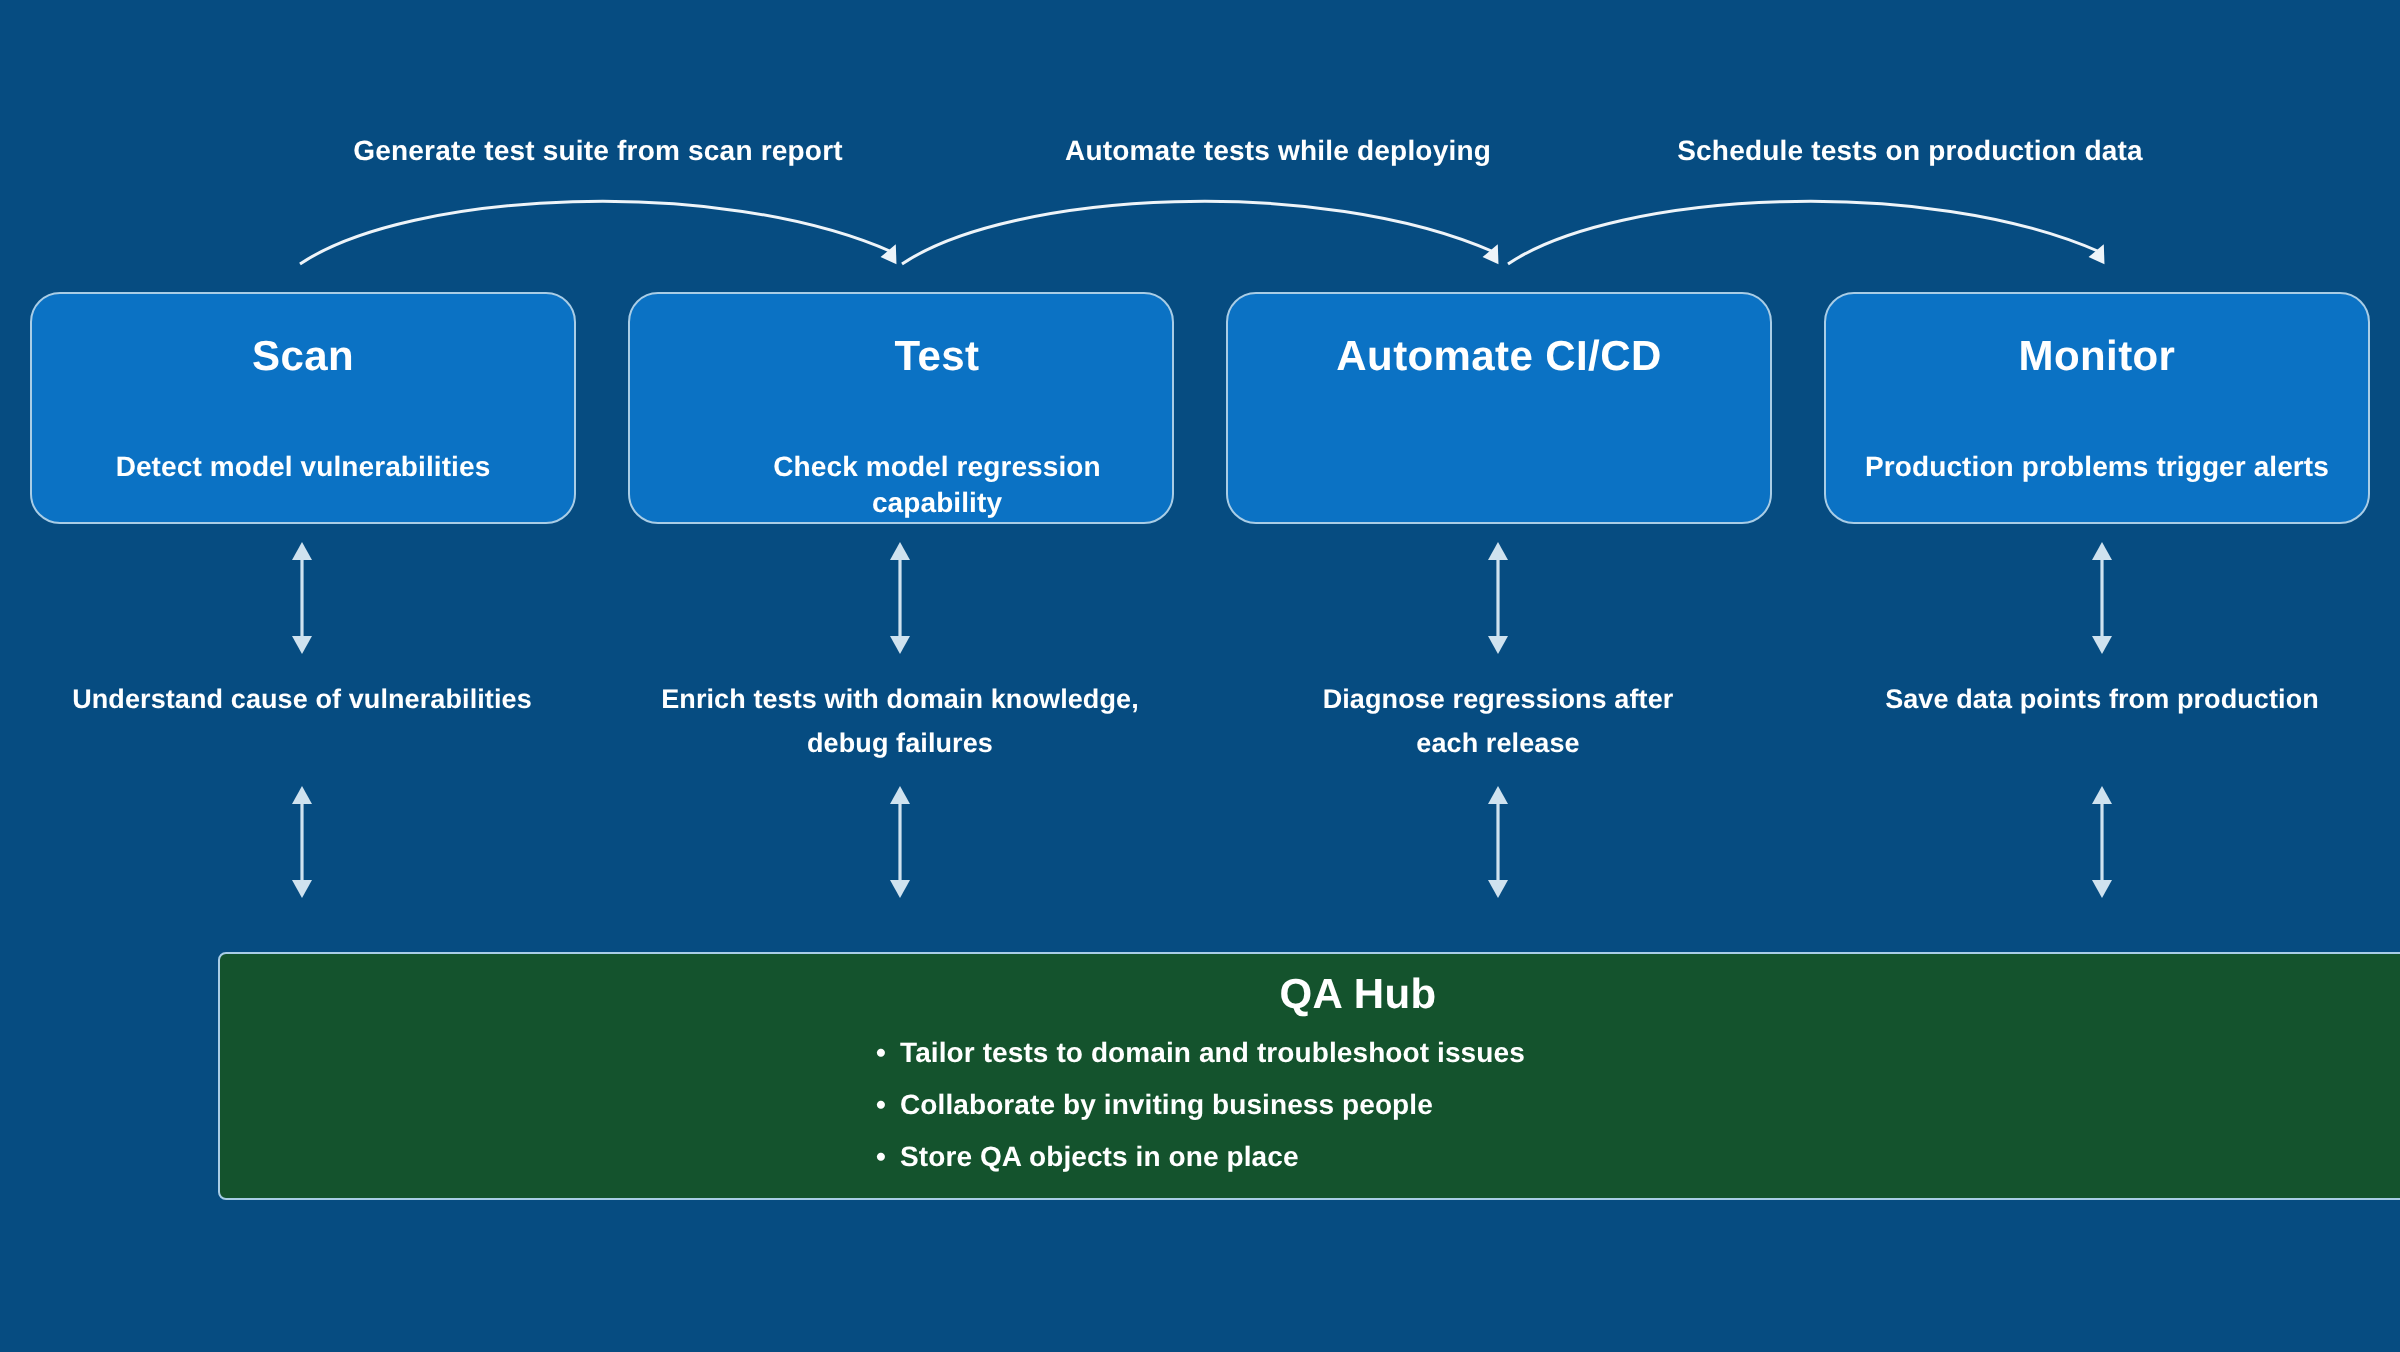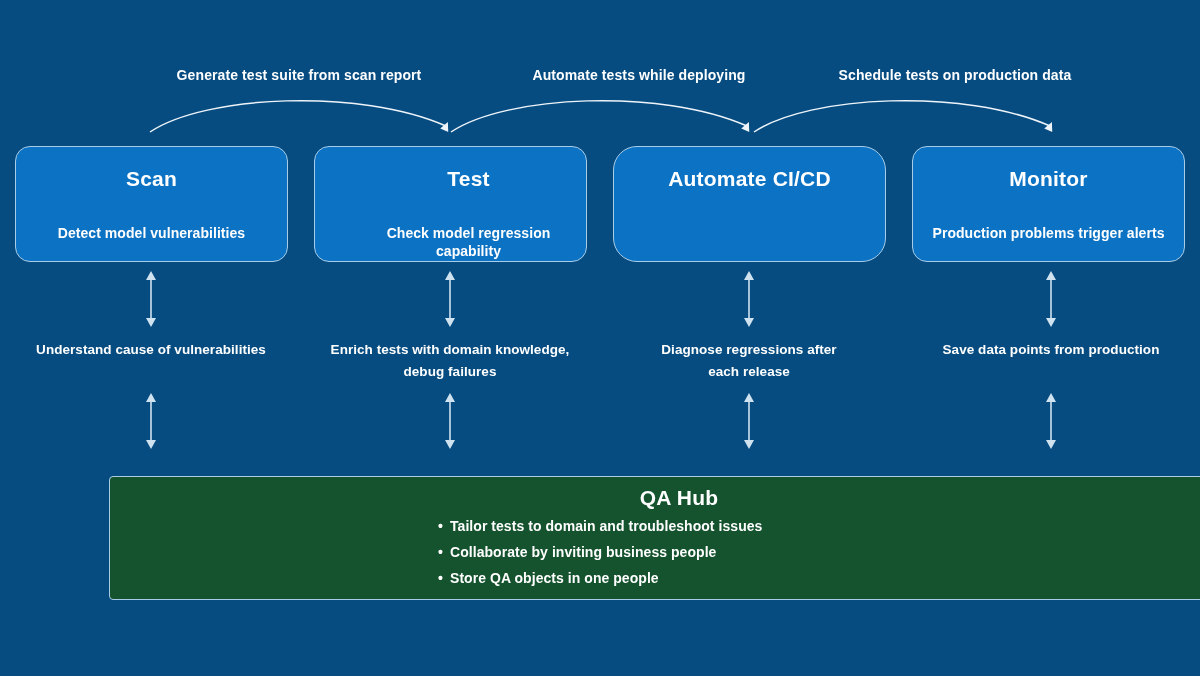--- a/index.html
+++ b/index.html
@@ -161,21 +161,21 @@
   <div class="stage-box" style="left:15px;">
     <div class="stage-title">Scan</div>
     <div class="stage-sub">Detect model vulnerabilities</div>
   </div>
 
   <div class="stage-box" style="left:314px;padding-left:36px;">
     <div class="stage-title">Test</div>
     <div class="stage-sub">Check model regression capability</div>
   </div>
 
-  <div class="stage-box" style="left:613px;border-radius:24px;">
+  <div class="stage-box" style="left:613px;">
     <div class="stage-title">Automate CI/CD</div>
   </div>
 
   <div class="stage-box" style="left:912px;">
     <div class="stage-title">Monitor</div>
     <div class="stage-sub">Production problems trigger alerts</div>
   </div>
 
   <div class="vert-arrow" style="left:151px; top:270px; height:58px;">
     <svg width="18" height="58" viewBox="0 0 18 58" xmlns="http://www.w3.org/2000/svg">
@@ -246,18 +246,18 @@
       <li>
         <span class="bullet-dot">•</span>
         <span>Tailor tests to domain and troubleshoot issues</span>
       </li>
       <li>
         <span class="bullet-dot">•</span>
         <span>Collaborate by inviting business people</span>
       </li>
       <li>
         <span class="bullet-dot">•</span>
-        <span>Store QA objects in one people</span>
+        <span>Store QA objects in one place</span>
       </li>
     </ul>
   </div>
 
 </div>
 
 </body></html>

